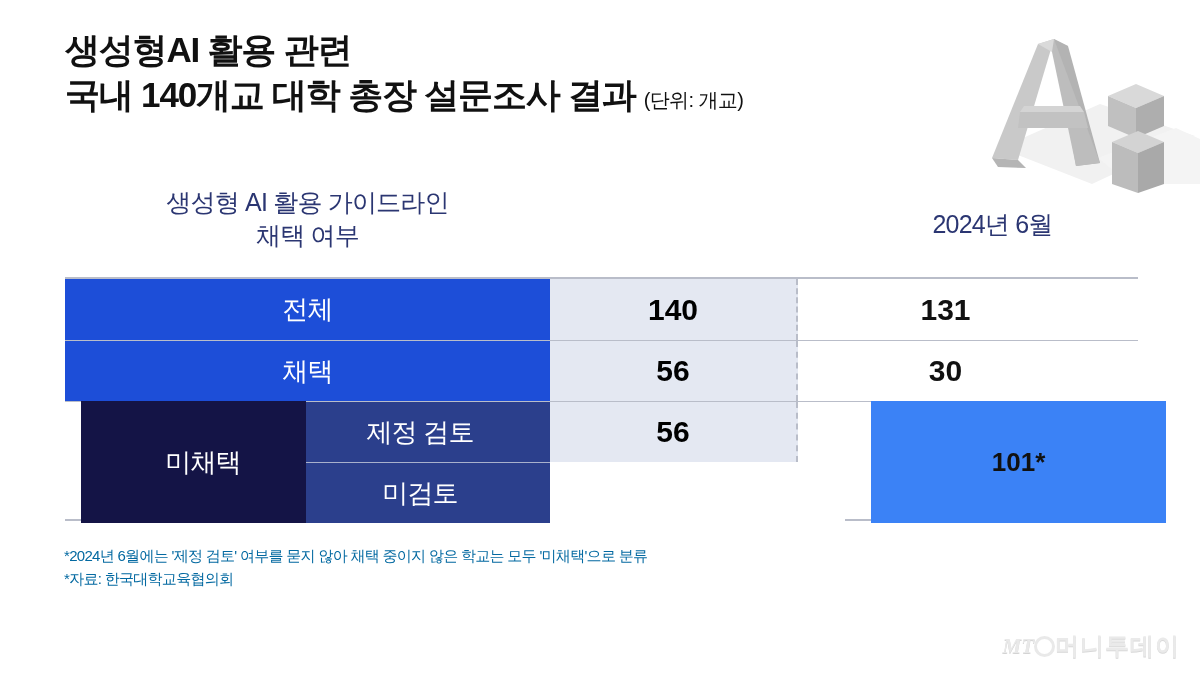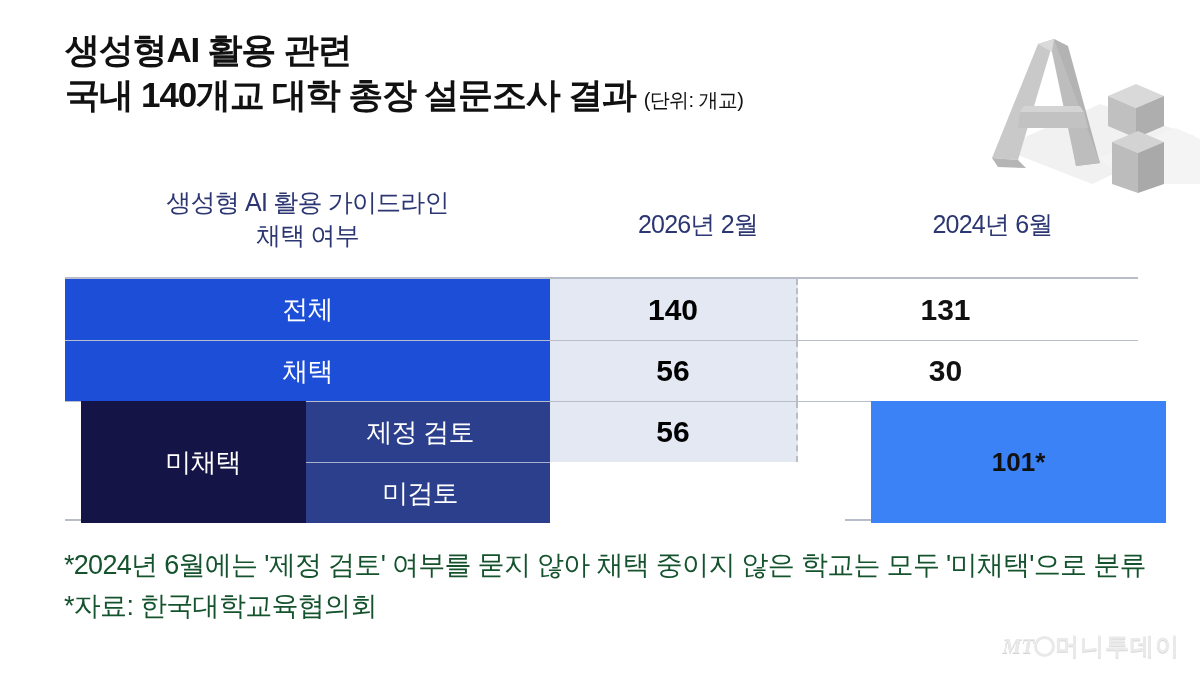--- a/index.html
+++ b/index.html
@@ -187,22 +187,22 @@
   .spacer-d2 { width: 295px; background: #ffffff; }
 
   
   .footnotes {
     position: absolute;
     left: 64px;
     top: 545px;
     width: 1080px;
   }
   .fn {
-    font-size: 27px;
-    color: #14532d;
+    font-size: 15px;
+    color: #0369a1;
     letter-spacing: -0.7px;
     line-height: 1.5;
     white-space: nowrap;
   }
 
   
   .logo {
     position: absolute;
     right: 20px;
     bottom: 12px;
@@ -268,21 +268,20 @@
   <div class="title-block">
     <div class="title-line">생성형AI 활용 관련</div>
     <div class="title-line"><span>국내 140개교 대학 총장 설문조사 결과</span><span class="unit">(단위: 개교)</span></div>
   </div>
 
   <div class="col-headers">
     <div class="ch ch-label">
       <div>생성형 AI 활용 가이드라인</div>
       <div>채택 여부</div>
     </div>
-    <div class="ch ch-c1">2026년 2월</div>
     <div class="ch ch-c2">2024년 6월</div>
   </div>
 
   <div class="table">
 
     <div class="trow r0">
       <div class="cell c-label-full">전체</div>
       <div class="cell c-data1">140</div>
       <div class="cell c-data2">131</div>
     </div>

